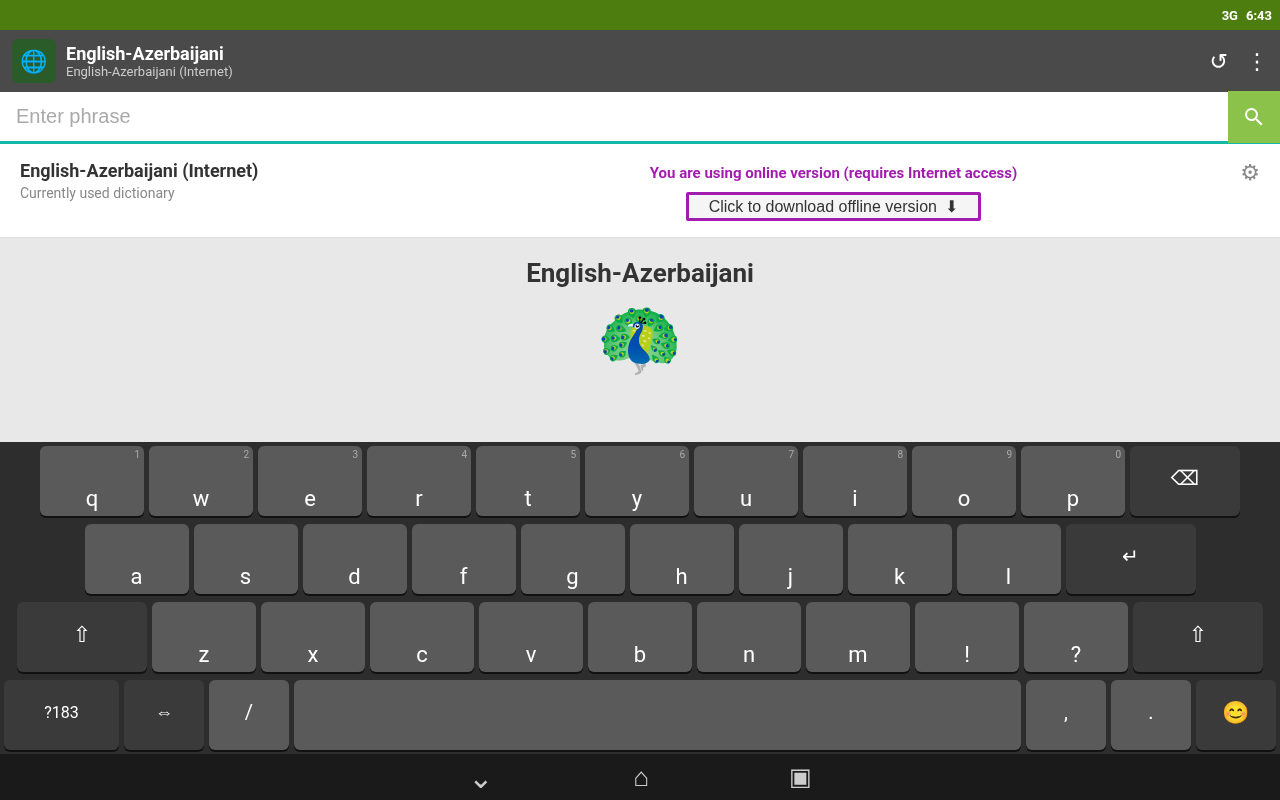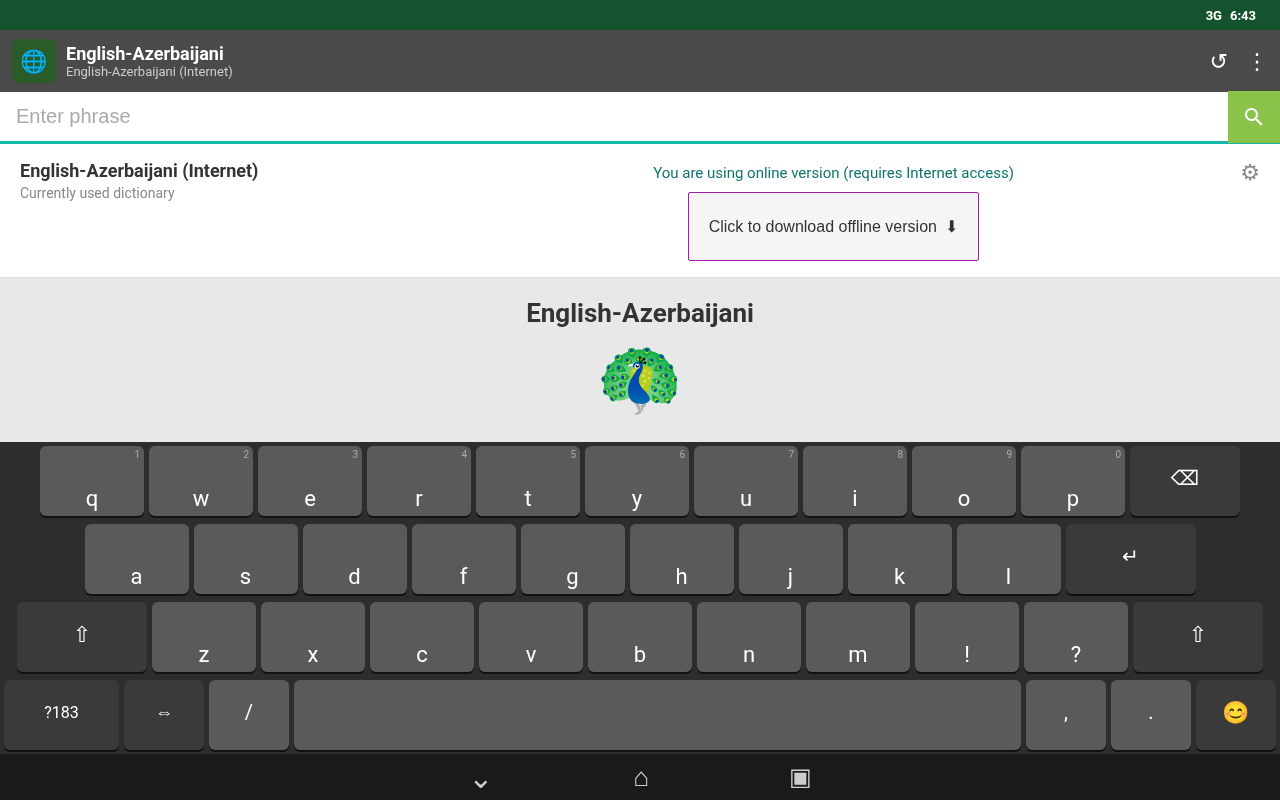--- a/index.html
+++ b/index.html
@@ -1,22 +1,22 @@
 <!DOCTYPE html>
 <html><head>
   <meta charset="utf-8">
   <style>
     * { margin: 0; padding: 0; box-sizing: border-box; }
     body { width: 1280px; height: 800px; overflow: hidden; background: #000; font-family: 'Roboto', Arial, sans-serif; }
 
     
     #status-bar {
-      width: 100%; height: 30px; background: #14532d;
+      width: 100%; height: 30px; background: #4d7c0f;
       display: flex; align-items: center; justify-content: flex-end;
-      padding: 0 24px; gap: 8px;
+      padding: 0 8px; gap: 8px;
     }
     .status-text { color: #fff; font-size: 13px; font-weight: bold; }
 
     
     #app-header {
       width: 100%; height: 62px; background: #4a4a4a;
       display: flex; align-items: center; padding: 0 12px;
       justify-content: space-between;
     }
     .header-left { display: flex; align-items: center; gap: 10px; }
@@ -59,24 +59,24 @@
     
     #dict-card {
       background: #fff; margin: 0; padding: 16px 20px;
       display: flex; align-items: flex-start; justify-content: space-between;
       border-bottom: 1px solid #ddd;
     }
     .dict-info { flex: 1; }
     .dict-name { font-size: 18px; font-weight: bold; color: #333; }
     .dict-sub { font-size: 14px; color: #888; margin-top: 4px; }
     .dict-center { flex: 2; display: flex; flex-direction: column; align-items: center; gap: 10px; padding-top: 4px; }
-    .online-notice { font-size: 15px; color: #0f766e; }
+    .online-notice { font-size: 15px; color: #a21caf; font-weight: bold; }
     .download-btn {
-      background: #f5f5f5; border: 1px solid #a21caf;
-      padding: 24px 20px; font-size: 16px; color: #333;
+      background: #f5f5f5; border: 3px solid #a21caf;
+      padding: 2px 20px; font-size: 16px; color: #333;
       cursor: pointer; display: flex; align-items: center; gap: 8px;
       border-radius: 2px;
     }
     .gear-icon { font-size: 22px; color: #888; cursor: pointer; }
 
     
     #branding {
       display: flex; flex-direction: column; align-items: center;
       padding: 20px 0 10px;
       background: #e8e8e8;

